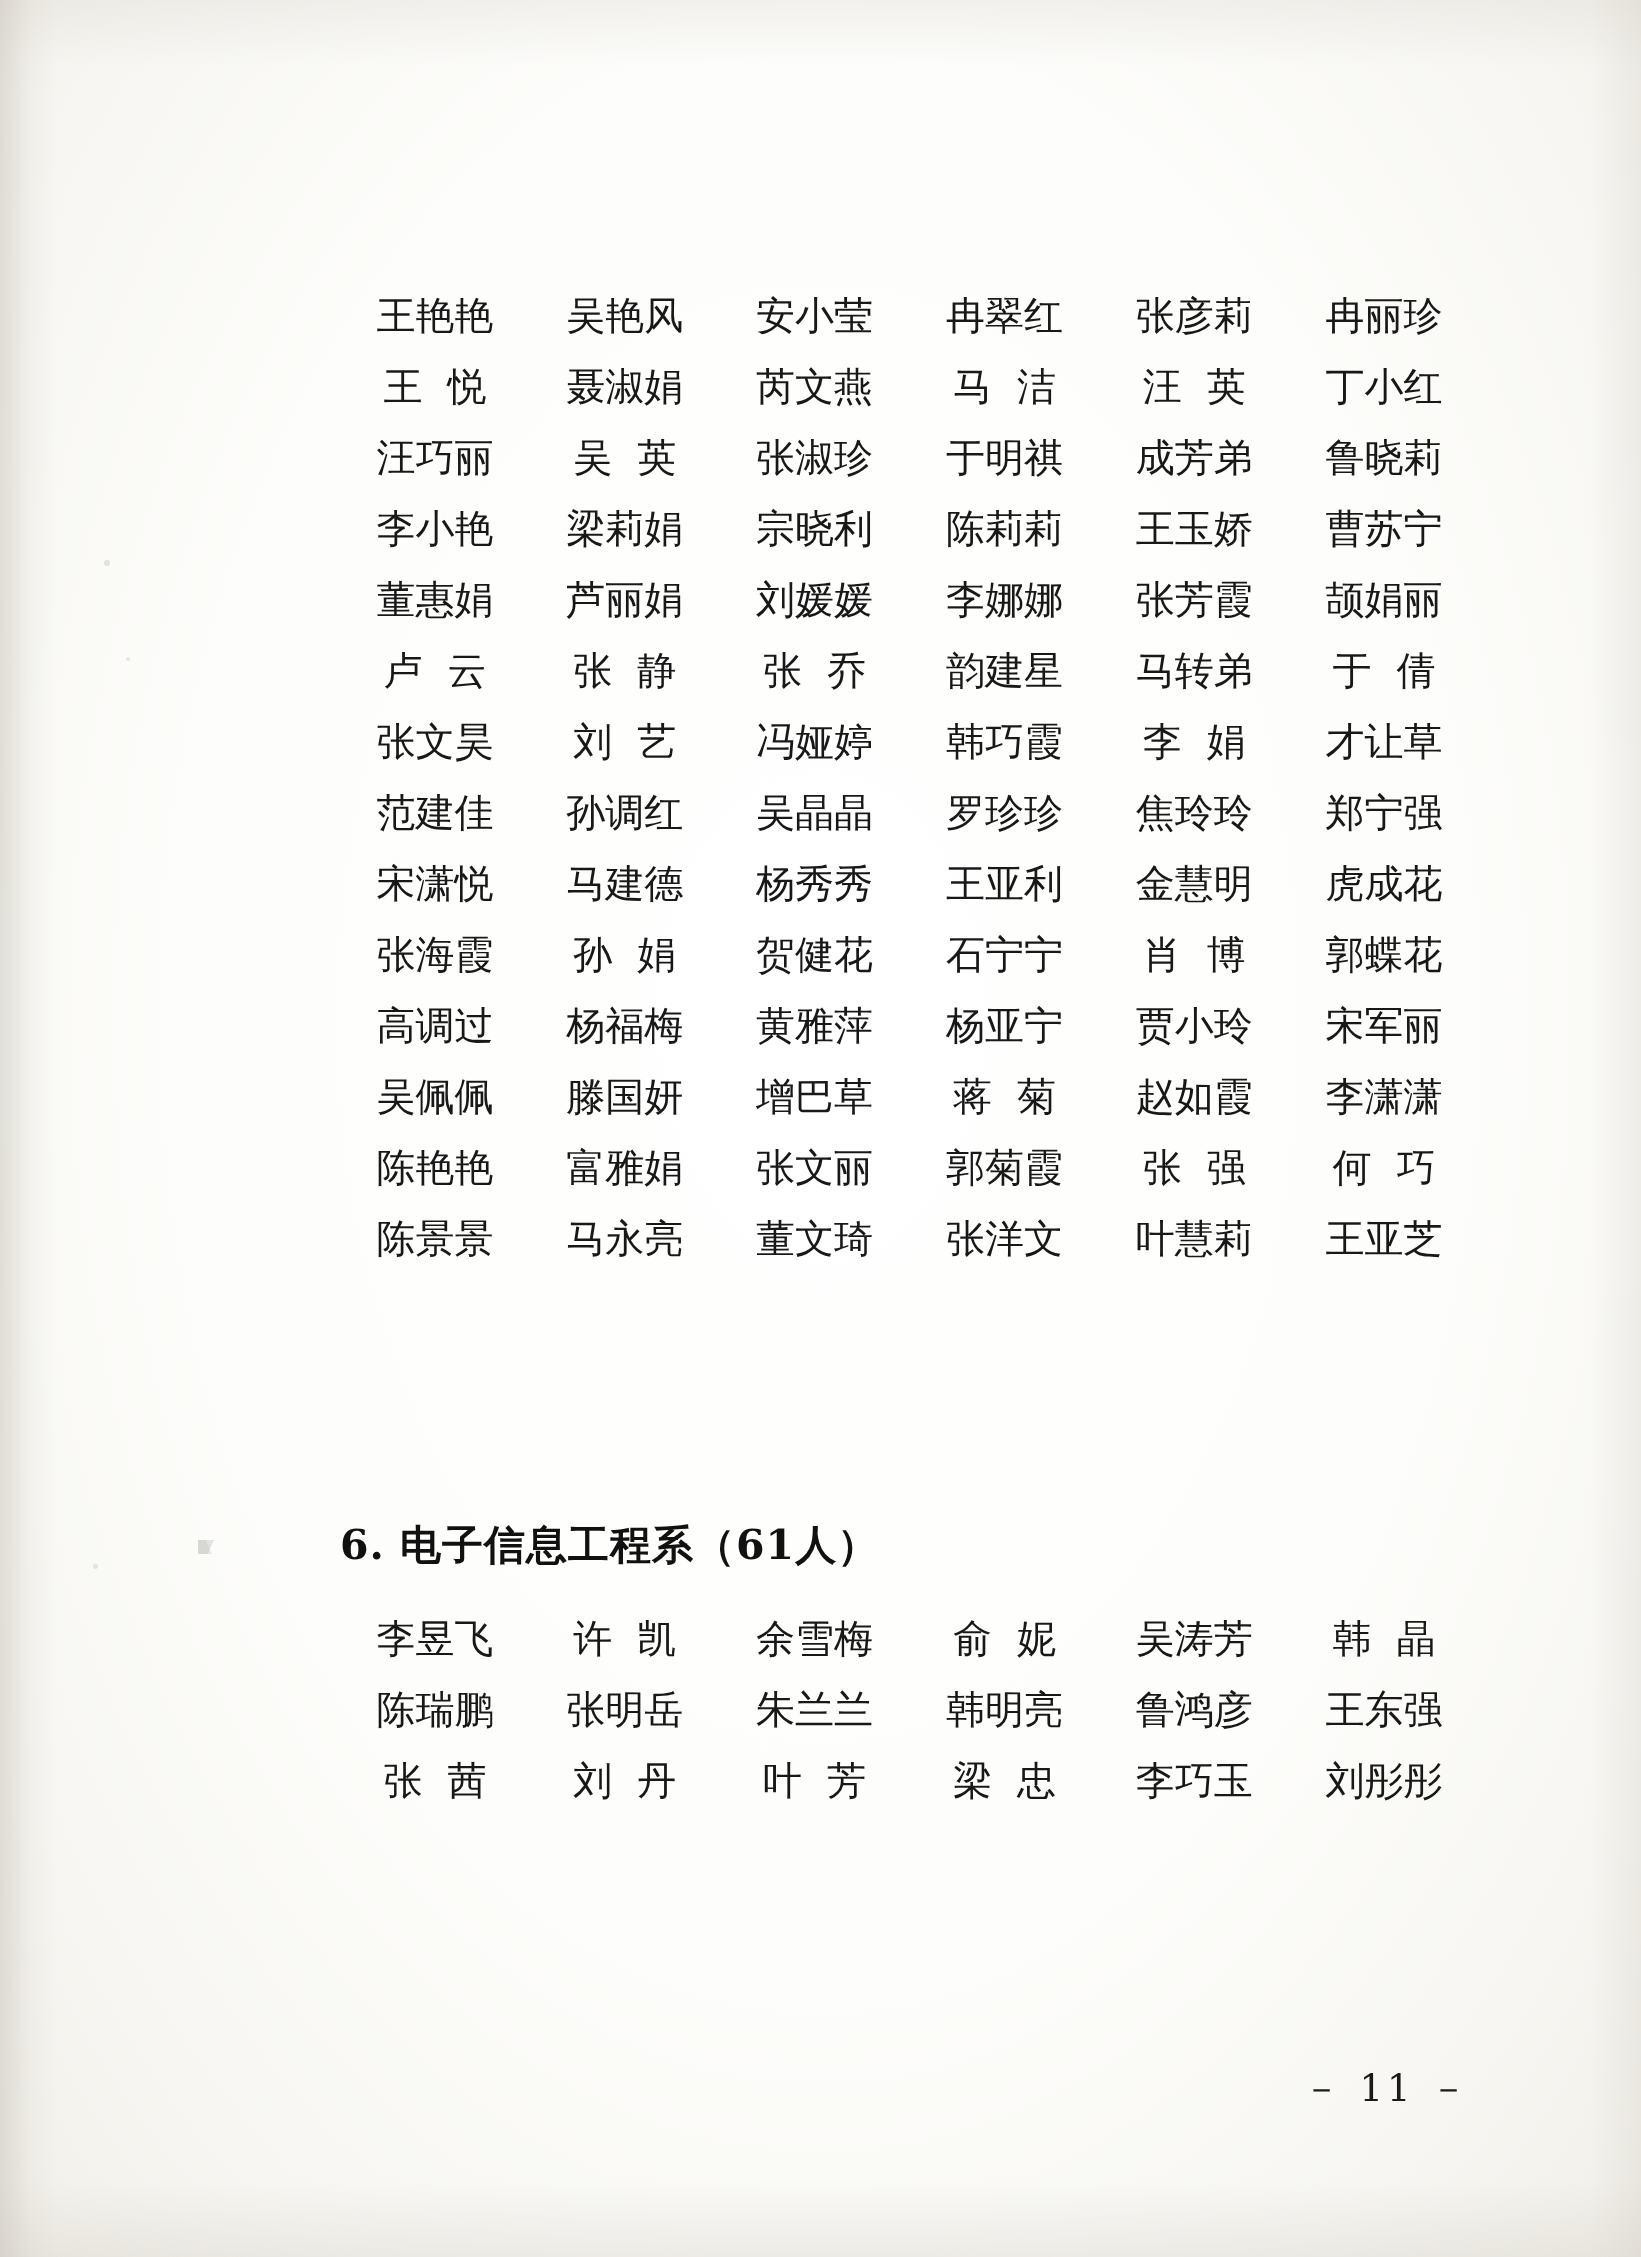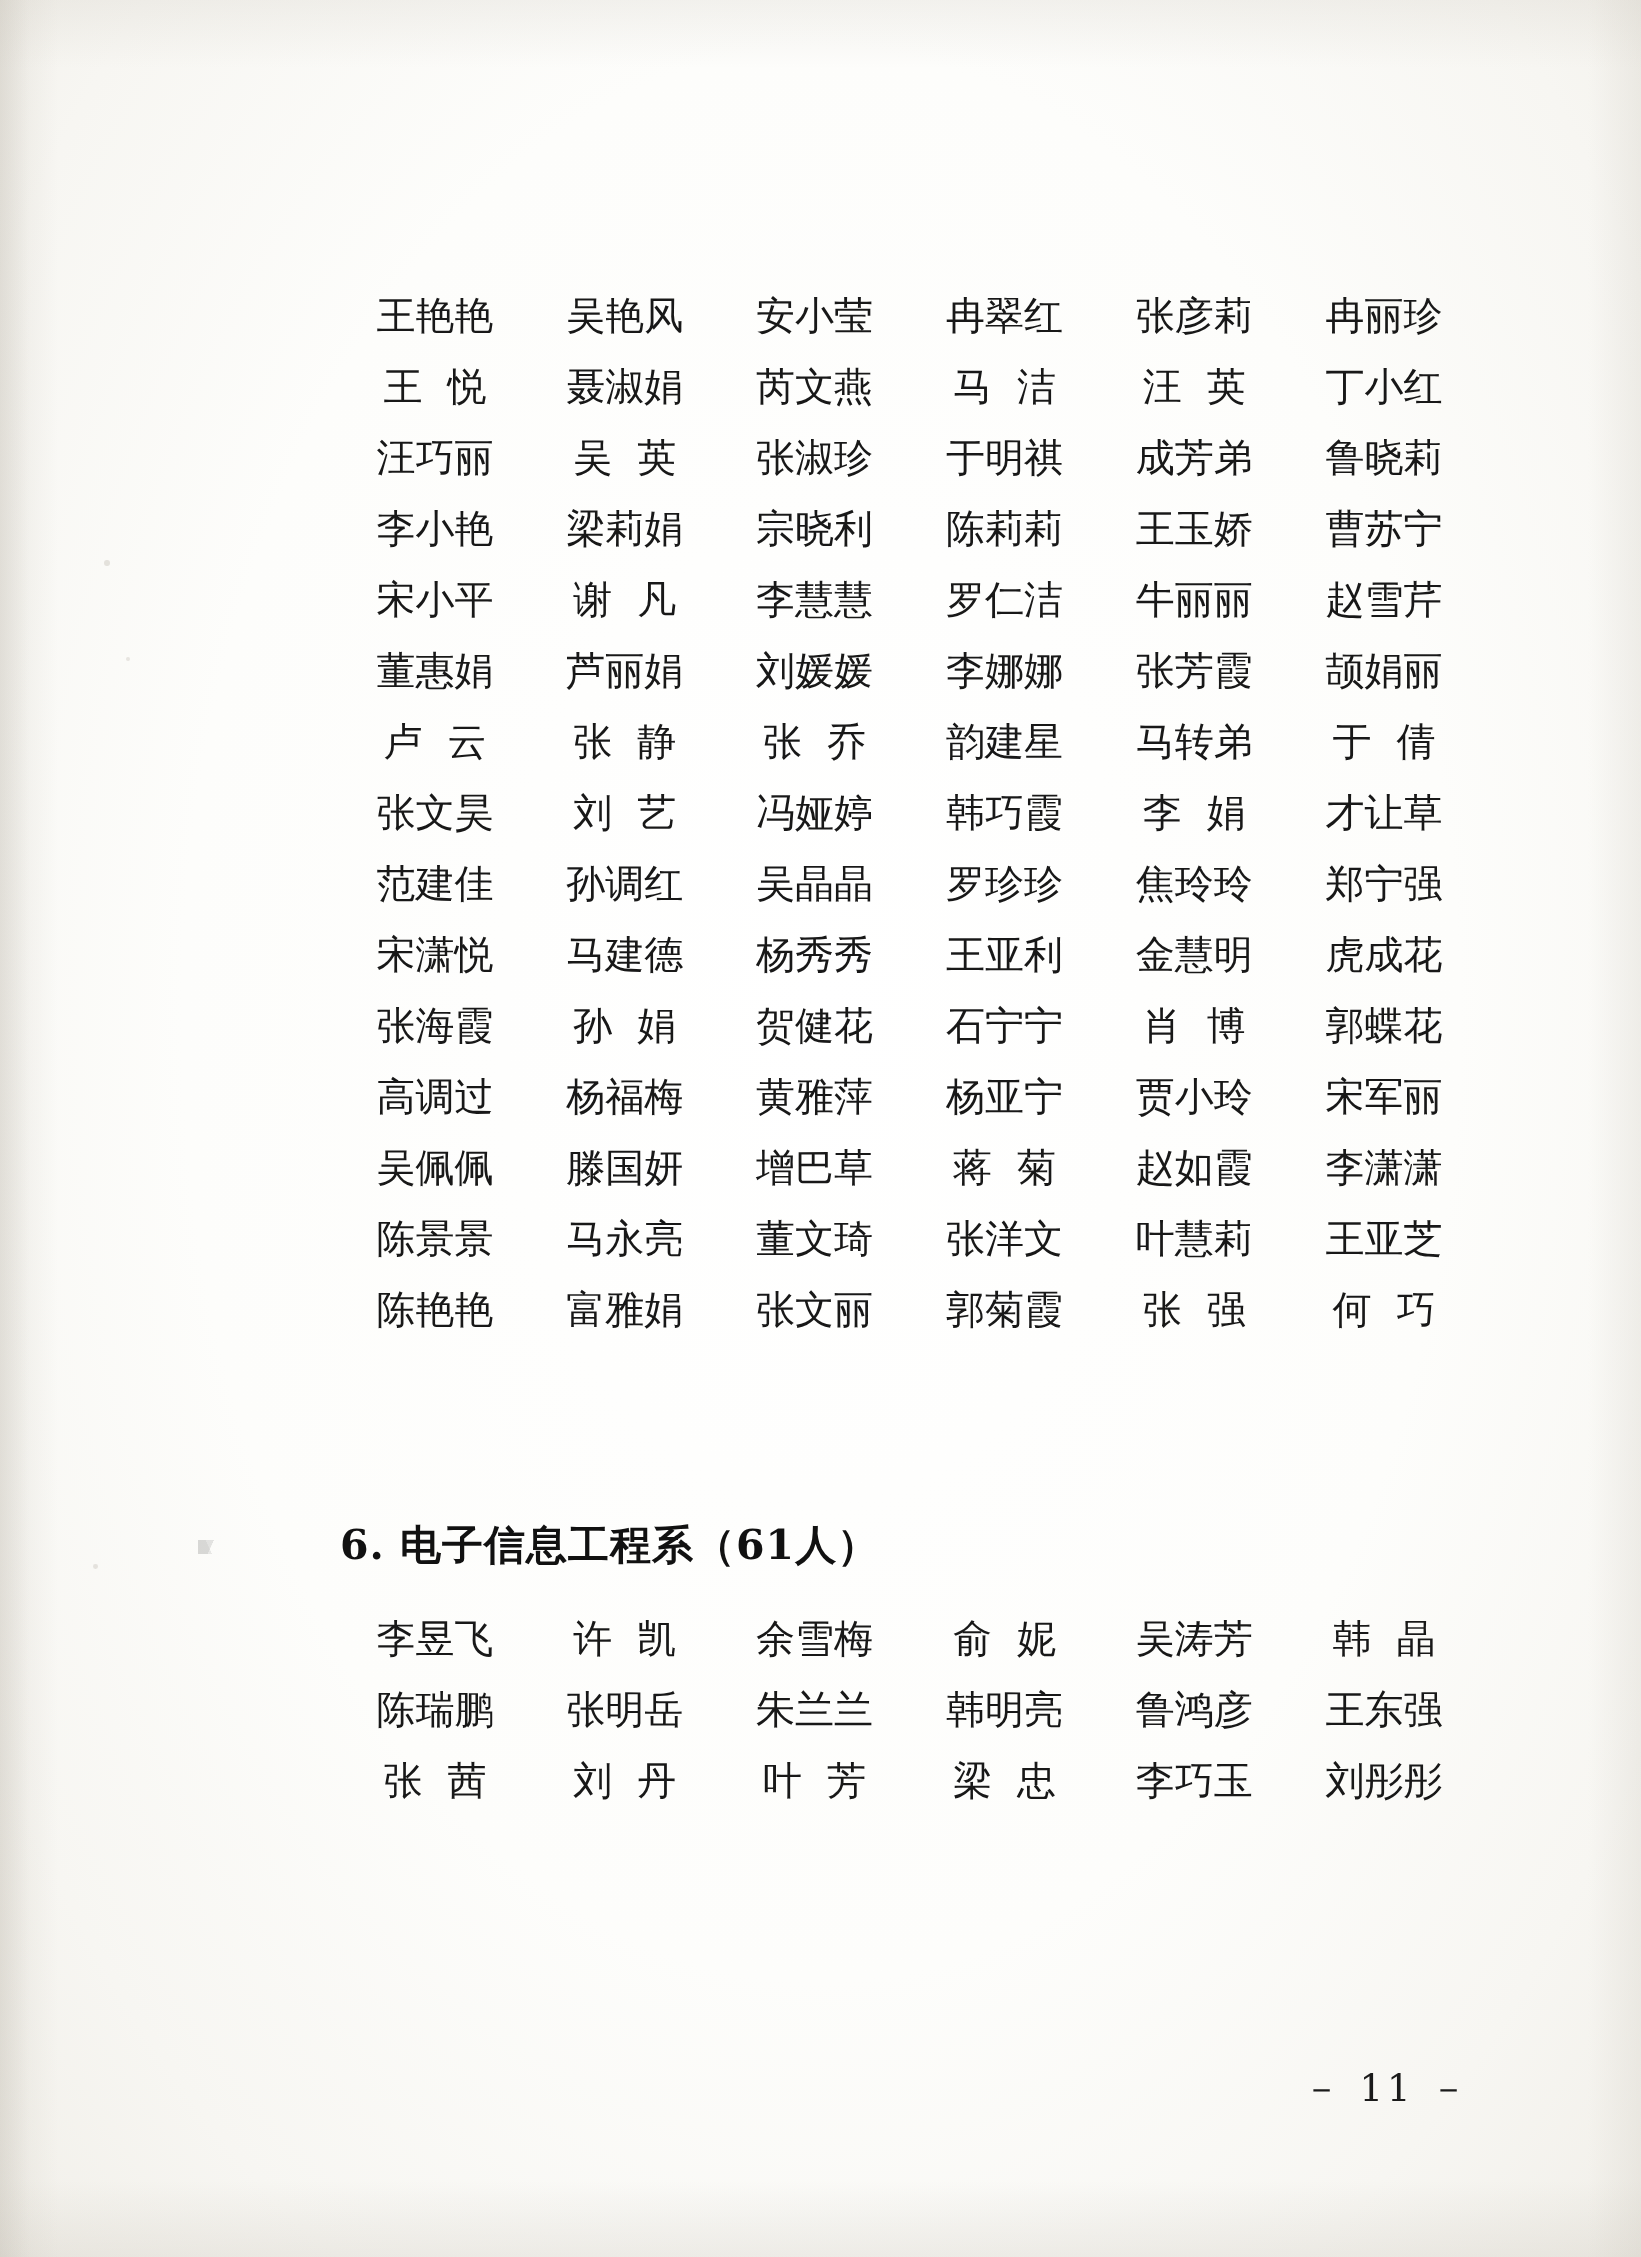--- a/index.html
+++ b/index.html
@@ -153,28 +153,20 @@
         </tr>
         <tr>
           <td>李小艳</td>
           <td>梁莉娟</td>
           <td>宗晓利</td>
           <td>陈莉莉</td>
           <td>王玉娇</td>
           <td>曹苏宁</td>
         </tr>
         <tr>
-          <td>宋小平</td>
-          <td class="spaced"><span class="ch">谢</span><span class="ch">凡</span></td>
-          <td>李慧慧</td>
-          <td>罗仁洁</td>
-          <td>牛丽丽</td>
-          <td>赵雪芹</td>
-        </tr>
-        <tr>
           <td>董惠娟</td>
           <td>芦丽娟</td>
           <td>刘媛媛</td>
           <td>李娜娜</td>
           <td>张芳霞</td>
           <td>颉娟丽</td>
         </tr>
         <tr>
           <td class="spaced"><span class="ch">卢</span><span class="ch">云</span></td>
           <td class="spaced"><span class="ch">张</span><span class="ch">静</span></td>
@@ -225,35 +217,35 @@
         </tr>
         <tr>
           <td>吴佩佩</td>
           <td>滕国妍</td>
           <td>增巴草</td>
           <td class="spaced"><span class="ch">蒋</span><span class="ch">菊</span></td>
           <td>赵如霞</td>
           <td>李潇潇</td>
         </tr>
         <tr>
+          <td>陈艳艳</td>
+          <td>富雅娟</td>
+          <td>张文丽</td>
+          <td>郭菊霞</td>
+          <td class="spaced"><span class="ch">张</span><span class="ch">强</span></td>
+          <td class="spaced"><span class="ch">何</span><span class="ch">巧</span></td>
+        </tr>
+        <tr>
           <td>陈景景</td>
           <td>马永亮</td>
           <td>董文琦</td>
           <td>张洋文</td>
           <td>叶慧莉</td>
           <td>王亚芝</td>
         </tr>
-        <tr>
-          <td>陈艳艳</td>
-          <td>富雅娟</td>
-          <td>张文丽</td>
-          <td>郭菊霞</td>
-          <td class="spaced"><span class="ch">张</span><span class="ch">强</span></td>
-          <td class="spaced"><span class="ch">何</span><span class="ch">巧</span></td>
-        </tr>
       </tbody>
   </table>
 
   <div class="section-heading">6. 电子信息工程系（61人）</div>
 
   <table class="name-table second">
     <tbody>
         <tr>
           <td>李昱飞</td>
           <td class="spaced"><span class="ch">许</span><span class="ch">凯</span></td>

